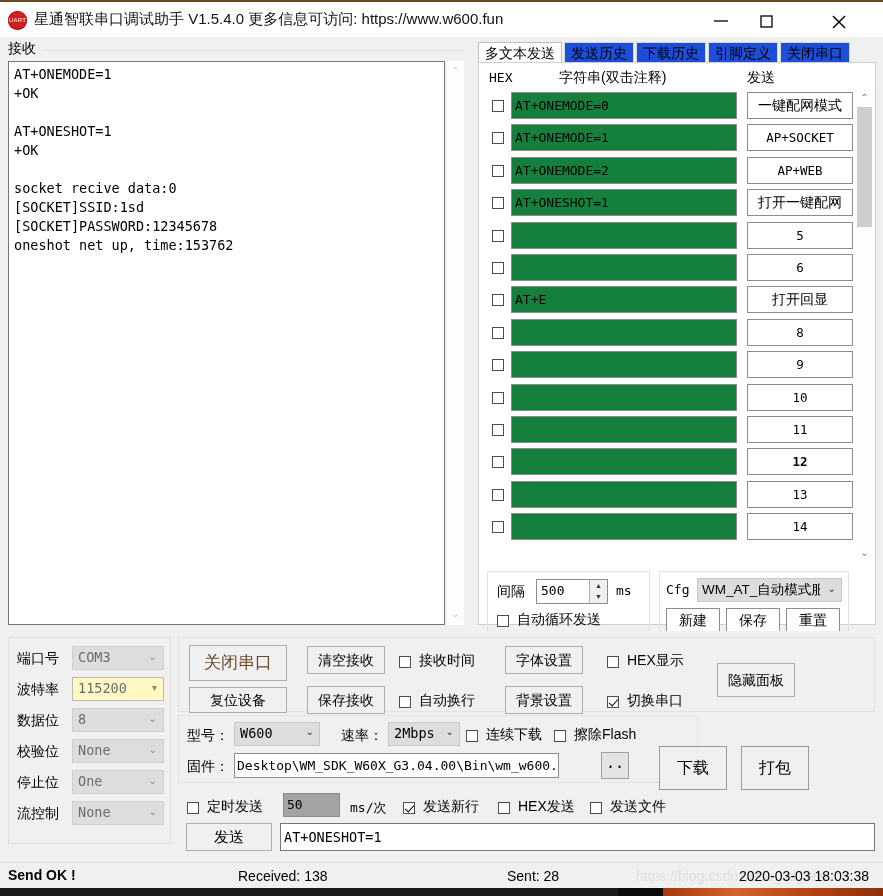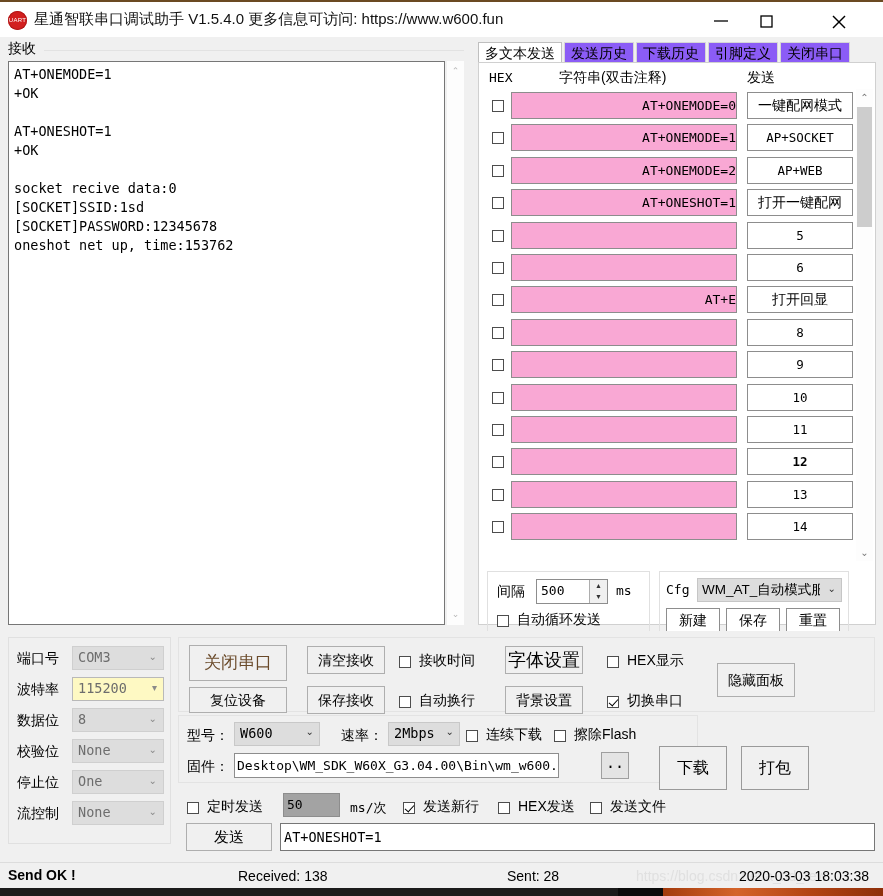--- a/index.html
+++ b/index.html
@@ -35,42 +35,42 @@
              line-height:19px;color:#000;}
   .recv-sb{position:absolute;left:446px;top:61px;width:17px;height:564px;background:#fdfdfd;
            border-left:1px solid #f0f0f0;}
   .recv-sb .ar{position:absolute;left:0;width:17px;height:17px;color:#b6b6b6;font-size:9px;
                text-align:center;line-height:17px;}
   .recv-sb .ar.up{top:2px;} .recv-sb .ar.dn{bottom:2px;}
 
   
   .rpanel{position:absolute;left:478px;top:42px;width:398px;height:583px;}
   .tabs{position:absolute;left:0;top:0;height:21px;}
-  .tab{float:left;height:20px;line-height:20px;padding:0 6px;font-size:14px;background:#8b5cf6;
+  .tab{float:left;height:20px;line-height:20px;padding:0 6px;font-size:14px;background:#1d4ed8;
        border:1px solid #d6d6d6;border-bottom:none;margin-right:2px;box-sizing:border-box;color:#000;}
   .tab.active{background:#fff;border-color:#bfbfbf;font-weight:normal;}
   .tabpane{position:absolute;left:0;top:20px;width:398px;height:563px;background:#fff;
            border:1px solid #d0d0d0;box-sizing:border-box;}
 
   .col-hex{position:absolute;left:10px;top:7px;font-size:13px;
            font-family:"DejaVu Sans Mono","Liberation Mono",monospace;}
   .col-str{position:absolute;left:80px;top:6px;font-size:14px;}
   .col-send{position:absolute;left:268px;top:6px;font-size:14px;}
 
   .rowsarea{position:absolute;left:0;top:28px;width:378px;height:470px;overflow:hidden;}
   .mrow{position:absolute;left:0;width:378px;height:32px;}
   .cb{position:absolute;width:12px;height:12px;border:1px solid #4d4d4d;background:#fff;
       box-sizing:border-box;}
   .cb.on::after{content:"";position:absolute;left:3px;top:0px;width:4px;height:8px;
       border:solid #000;border-width:0 1.6px 1.6px 0;transform:rotate(42deg);}
   .mrow .cb{left:13px;top:9px;}
-  .mrow .txt{position:absolute;left:32px;top:1px;width:226px;height:27px;background:#f9a8d4;
+  .mrow .txt{position:absolute;left:32px;top:1px;width:226px;height:27px;background:#15803d;
       border:1px solid #8d8d8d;box-sizing:border-box;
       font-family:"DejaVu Sans Mono","Liberation Mono",monospace;font-size:13px;
-      line-height:25px;padding-left:3px;white-space:nowrap;overflow:hidden;text-align:right;}
+      line-height:25px;padding-left:3px;white-space:nowrap;overflow:hidden;}
   .mrow .btn{position:absolute;left:268px;top:1px;width:106px;height:27px;background:#fff;
       border:1px solid #8d8d8d;box-sizing:border-box;text-align:center;line-height:25px;
       font-size:14px;overflow:hidden;white-space:nowrap;}
   .mrow .btn.mono{font-family:"DejaVu Sans Mono","Liberation Mono",monospace;font-size:12.5px;}
 
   .rows-sb{position:absolute;right:2px;top:26px;width:17px;height:472px;background:#fdfdfd;}
   .rows-sb .thumb{position:absolute;left:1px;top:18px;width:15px;height:120px;background:#cdcdcd;}
   .rows-sb .ar{position:absolute;left:0;width:17px;height:17px;color:#7a7a7a;font-size:10px;
       text-align:center;line-height:17px;}
   .rows-sb .ar.up{top:0;} .rows-sb .ar.dn{bottom:0;}
@@ -119,21 +119,21 @@
   .srow .combo .cv{position:absolute;right:6px;top:4px;font-size:10px;color:#8a8a8a;}
 
   .ctlgrp{position:absolute;left:178px;top:6px;width:697px;height:75px;border:1px solid #e3e3e3;
       box-sizing:border-box;background:#f0f0f0;}
   .btnL{position:absolute;background:#f0f0f0;border:1px solid #aeaeae;box-sizing:border-box;
       text-align:center;white-space:nowrap;}
   #b-close-serial{left:10px;top:7px;width:98px;height:36px;line-height:34px;font-size:17px;color:#6a4a2a;}
   #b-reset{left:10px;top:49px;width:98px;height:26px;line-height:24px;font-size:14px;}
   #b-clear{left:128px;top:8px;width:78px;height:28px;line-height:26px;font-size:14px;}
   #b-saverecv{left:128px;top:48px;width:78px;height:28px;line-height:26px;font-size:14px;}
-  #b-font{left:326px;top:8px;width:78px;height:28px;line-height:26px;font-size:18px;}
+  #b-font{left:326px;top:8px;width:78px;height:28px;line-height:26px;font-size:14px;}
   #b-bg{left:326px;top:48px;width:78px;height:28px;line-height:26px;font-size:14px;}
   #b-hidepanel{left:538px;top:25px;width:78px;height:34px;line-height:32px;font-size:14px;}
   .cbx{position:absolute;font-size:14px;white-space:nowrap;}
   .cbx .cb{position:absolute;left:0;top:3px;}
   .cbx span{position:absolute;left:20px;top:-1px;}
   #cb-recvtime{left:220px;top:15px;} #cb-autowrap{left:220px;top:55px;}
   #cb-hexshow{left:428px;top:15px;} #cb-switch{left:428px;top:55px;}
 
   .dlgrp{position:absolute;left:178px;top:84px;width:520px;height:68px;border:1px solid #e3e3e3;
       box-sizing:border-box;}

